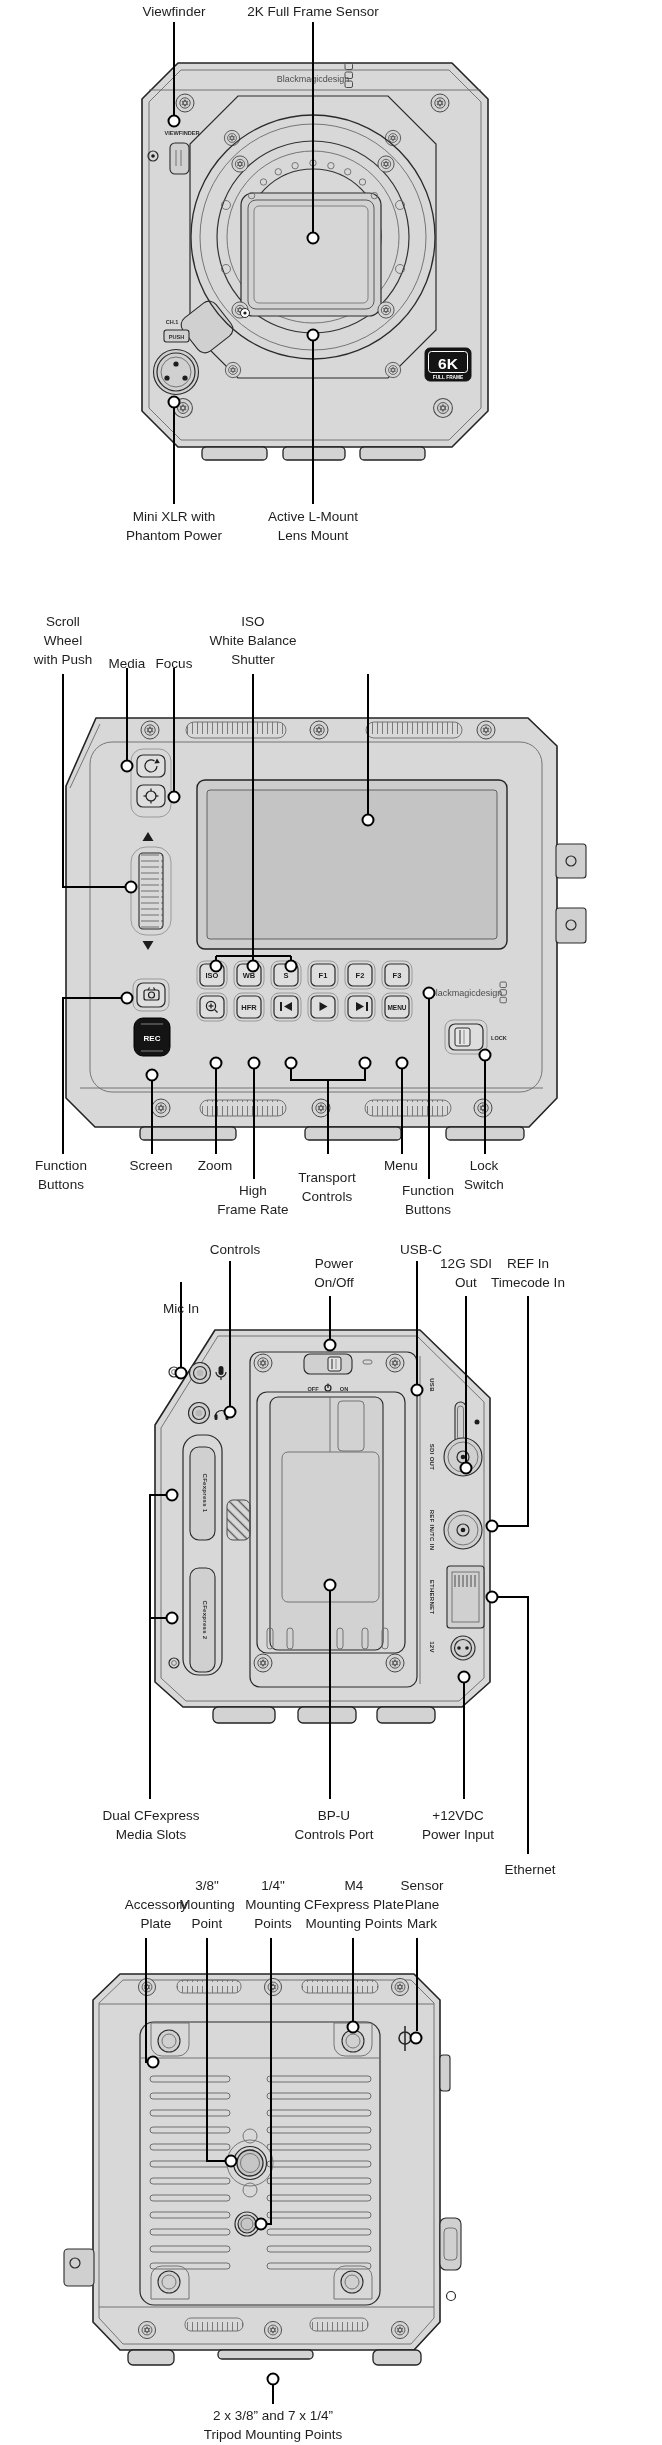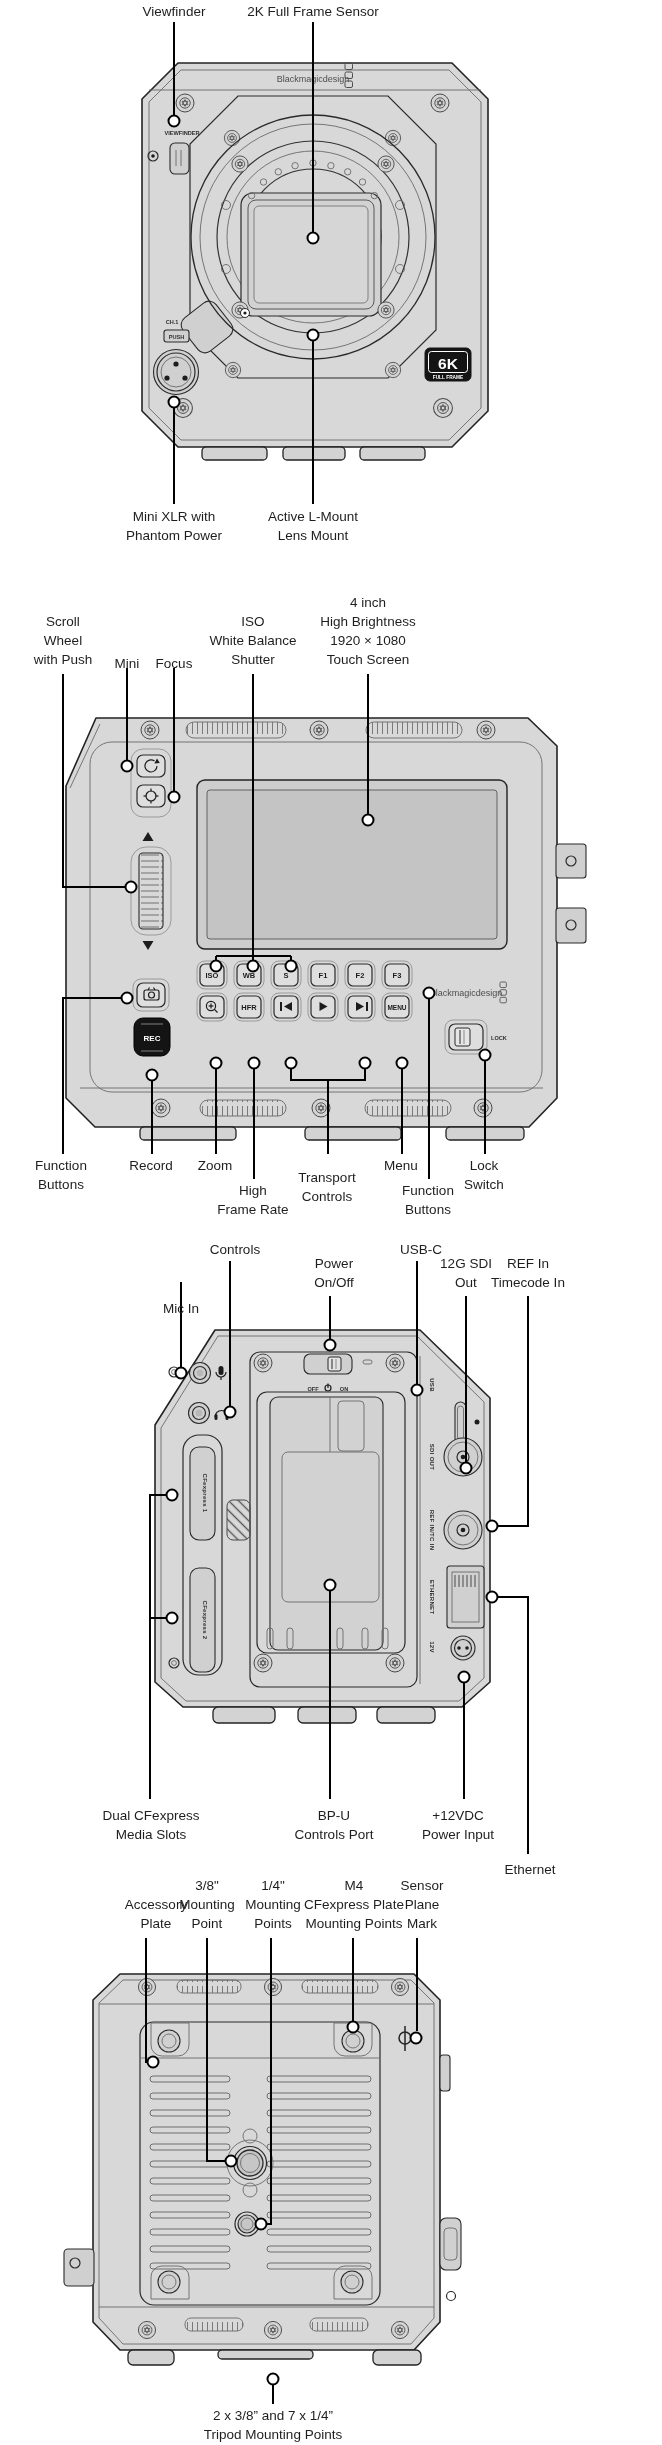--- a/index.html
+++ b/index.html
@@ -601,32 +601,28 @@
 <div class="co co-viewfinder">Viewfinder</div>
 <div class="co co-sensor">2K Full Frame Sensor</div>
 <div class="co co-mini-xlr">Mini XLR with
 Phantom Power</div>
 <div class="co co-l-mount">Active L-Mount
 Lens Mount</div>
 
 <div class="co co-scroll">Scroll
 Wheel
 with Push</div>
-<div class="co co-iris">Mini</div>
+<div class="co co-iris">Media</div>
 <div class="co co-focus">Focus</div>
 <div class="co co-iso">ISO
 White Balance
 Shutter</div>
-<div class="co co-touch">4 inch
-High Brightness
-1920 × 1080
-Touch Screen</div>
 <div class="co co-func1">Function
 Buttons</div>
-<div class="co co-record">Record</div>
+<div class="co co-record">Screen</div>
 <div class="co co-zoom">Zoom</div>
 <div class="co co-hfr">High
 Frame Rate</div>
 <div class="co co-transport">Transport
 Controls</div>
 <div class="co co-menu">Menu</div>
 <div class="co co-func2">Function
 Buttons</div>
 <div class="co co-lock">Lock
 Switch</div>

